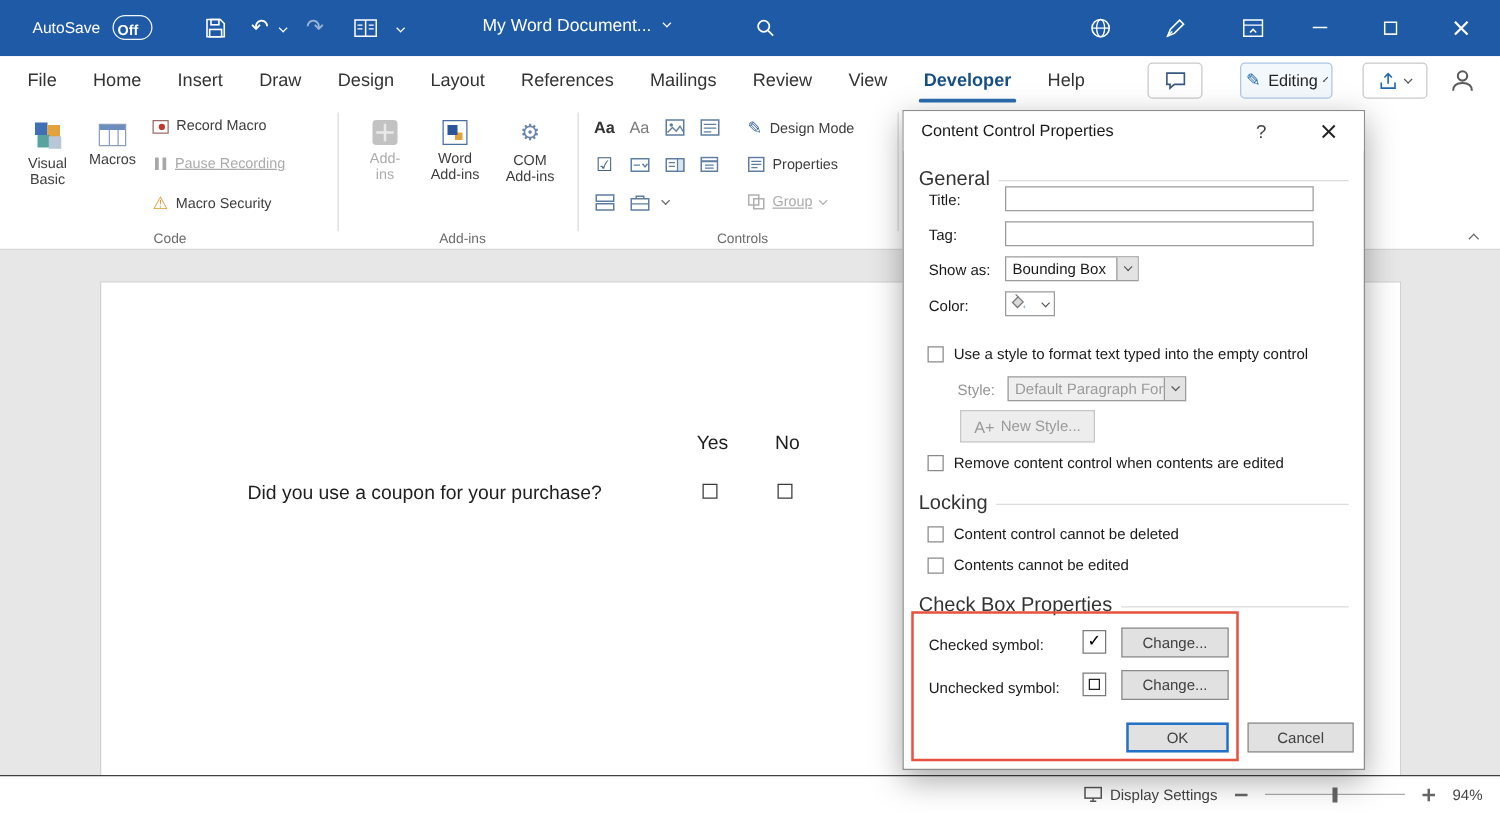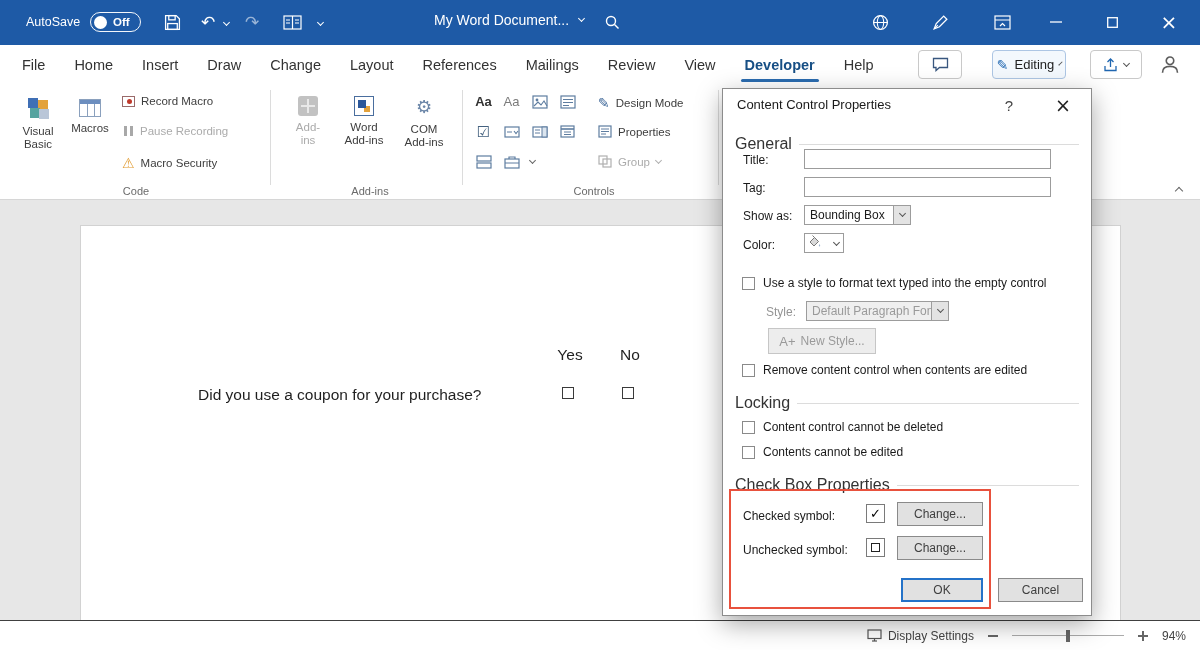--- a/index.html
+++ b/index.html
@@ -3,26 +3,26 @@
 <meta charset="utf-8">
 <style>
   * { margin:0; padding:0; box-sizing:border-box; }
   body { font-family:"Liberation Sans", sans-serif; background:#fff; }
   #app { position:relative; width:1200px; height:650px; overflow:hidden; background:#fff; }
 
   
   .titlebar { position:absolute; left:0; top:0; width:1200px; height:45px; background:#1e5aa6; color:#fff; }
   .titlebar .abs { position:absolute; }
   .ts-label { font-size:12.5px; top:15px; color:#fff; }
-  .autosave-pill { display:flex; align-items:center; gap:6px; height:20px; padding:0 10px 0 3px; border:1px solid rgba(255,255,255,.95); border-radius:10px; top:12px; cursor:pointer; }
+  .autosave-pill { display:flex; align-items:center; gap:6px; height:20px; padding:0 10px 0 3px; border:1px solid rgba(255,255,255,.95); border-radius:10px; top:12px; cursor:pointer;flex-direction:column; }
   .autosave-pill .dot { width:13px; height:13px; border-radius:50%; background:#fff; }
   .autosave-pill span.state { font-size:11.5px; font-weight:bold; color:#fff; }
   .tb-icon { background:none; border:none; color:#fff; width:28px; height:26px; top:9px; display:flex; align-items:center; justify-content:center; cursor:pointer; font-size:17px; }
   .tb-icon.dim { opacity:.55; }
-  .doc-title { top:12px; display:flex; align-items:center; gap:10px; font-size:14px; color:#fff; cursor:pointer;margin-left:48px; }
+  .doc-title { top:12px; display:flex; align-items:center; gap:10px; font-size:14px; color:#fff; cursor:pointer; }
   .chev { display:inline-block; width:6px; height:6px; border-right:1.5px solid currentColor; border-bottom:1.5px solid currentColor; transform:rotate(45deg); }
   .chev.sm { width:5px; height:5px; }
 
   
   .tabrow { position:absolute; left:0; top:45px; width:1200px; height:40px; background:#fff; }
   .tabs { display:flex; align-items:center; height:100%; padding-left:22px; gap:29px; }
   .tab { font-size:14.5px; color:#333; cursor:pointer; position:relative; height:100%; display:flex; align-items:center; }
   .tab.active { color:#174f85; font-weight:bold; }
   .tab.active::after { content:""; position:absolute; left:-4px; right:-4px; bottom:3px; height:3px; background:#2b6cb0; border-radius:2px; }
   .pill-btn { position:absolute; height:29px; border:1px solid #adc6e4; border-radius:4px; background:#f3f8fd; display:flex; align-items:center; justify-content:center; gap:6px; cursor:pointer; font-size:13px; color:#222; padding:0 8px; }
@@ -30,21 +30,21 @@
   .blue { color:#1f66b0; }
 
   
   .ribbon { position:absolute; left:0; top:85px; width:1200px; height:115px; background:#fff; border-bottom:1px solid #d6d6d6; }
   .vsep { position:absolute; top:5px; height:95px; width:1px; background:#dcdcdc; }
   .grp-label { position:absolute; top:100px; font-size:11px; color:#6b6b6b; text-align:center; }
   .big-btn { position:absolute; top:5px; width:52px; height:88px; display:flex; flex-direction:column; align-items:center; gap:5px; padding-top:6px; border-radius:3px; cursor:pointer; }
   .big-btn .lbl { font-size:11.5px; color:#3d3d3d; text-align:center; line-height:13px; }
   .big-btn.disabled .lbl { color:#ababab; }
   .small-btn { position:absolute; display:flex; align-items:center; gap:6px; font-size:11.5px; color:#3d3d3d; cursor:pointer; }
-  .small-btn.disabled { color:#ababab; cursor:default; }
+  .small-btn.disabled { color:#ababab; cursor:default;text-decoration:underline; }
   .vb-icon { position:relative; width:24px; height:24px; }
   .vb-icon i { position:absolute; width:10px; height:10px; }
   .macros-icon { width:22px; height:18px; border:1px solid #8aa0bd; background:#fff; position:relative; margin-top:3px; }
   .macros-icon::before { content:""; position:absolute; left:0; top:0; right:0; height:4px; background:#6c8ebf; }
   .macros-icon::after { content:""; position:absolute; left:7px; top:4px; bottom:0; width:1px; background:#8aa0bd; box-shadow:7px 0 0 #8aa0bd; }
   .rec-icon { width:13px; height:11px; border:1px solid #9a6a6a; position:relative; background:#fff; }
   .rec-icon::after { content:""; position:absolute; right:2px; bottom:2px; width:5px; height:5px; border-radius:50%; background:#c0392b; }
   .pause-icon { width:12px; height:10px; display:flex; gap:3px; justify-content:center; }
   .pause-icon i { width:3px; height:10px; background:#a8a8a8; }
   .ctl { position:absolute; width:23px; height:21px; display:flex; align-items:center; justify-content:center; cursor:pointer; border-radius:2px; color:#44617f; }
@@ -181,21 +181,21 @@
         <span class="glyph" style="font-size:20px">×</span>
       </button>
   </header>
 
   <nav class="tabrow">
     <div class="tabs">
       <span class="tab">File</span>
       <span class="tab">Home</span>
       <span class="tab">Insert</span>
       <span class="tab">Draw</span>
-      <span class="tab">Change</span>
+      <span class="tab">Design</span>
       <span class="tab">Layout</span>
       <span class="tab">References</span>
       <span class="tab">Mailings</span>
       <span class="tab">Review</span>
       <span class="tab">View</span>
       <span class="tab active">Developer</span>
       <span class="tab">Help</span>
     </div>
     <div class="pill-btn plain" style="left:918px;top:5px;width:44px">
       <svg width="17" height="15" viewBox="0 0 17 15">

